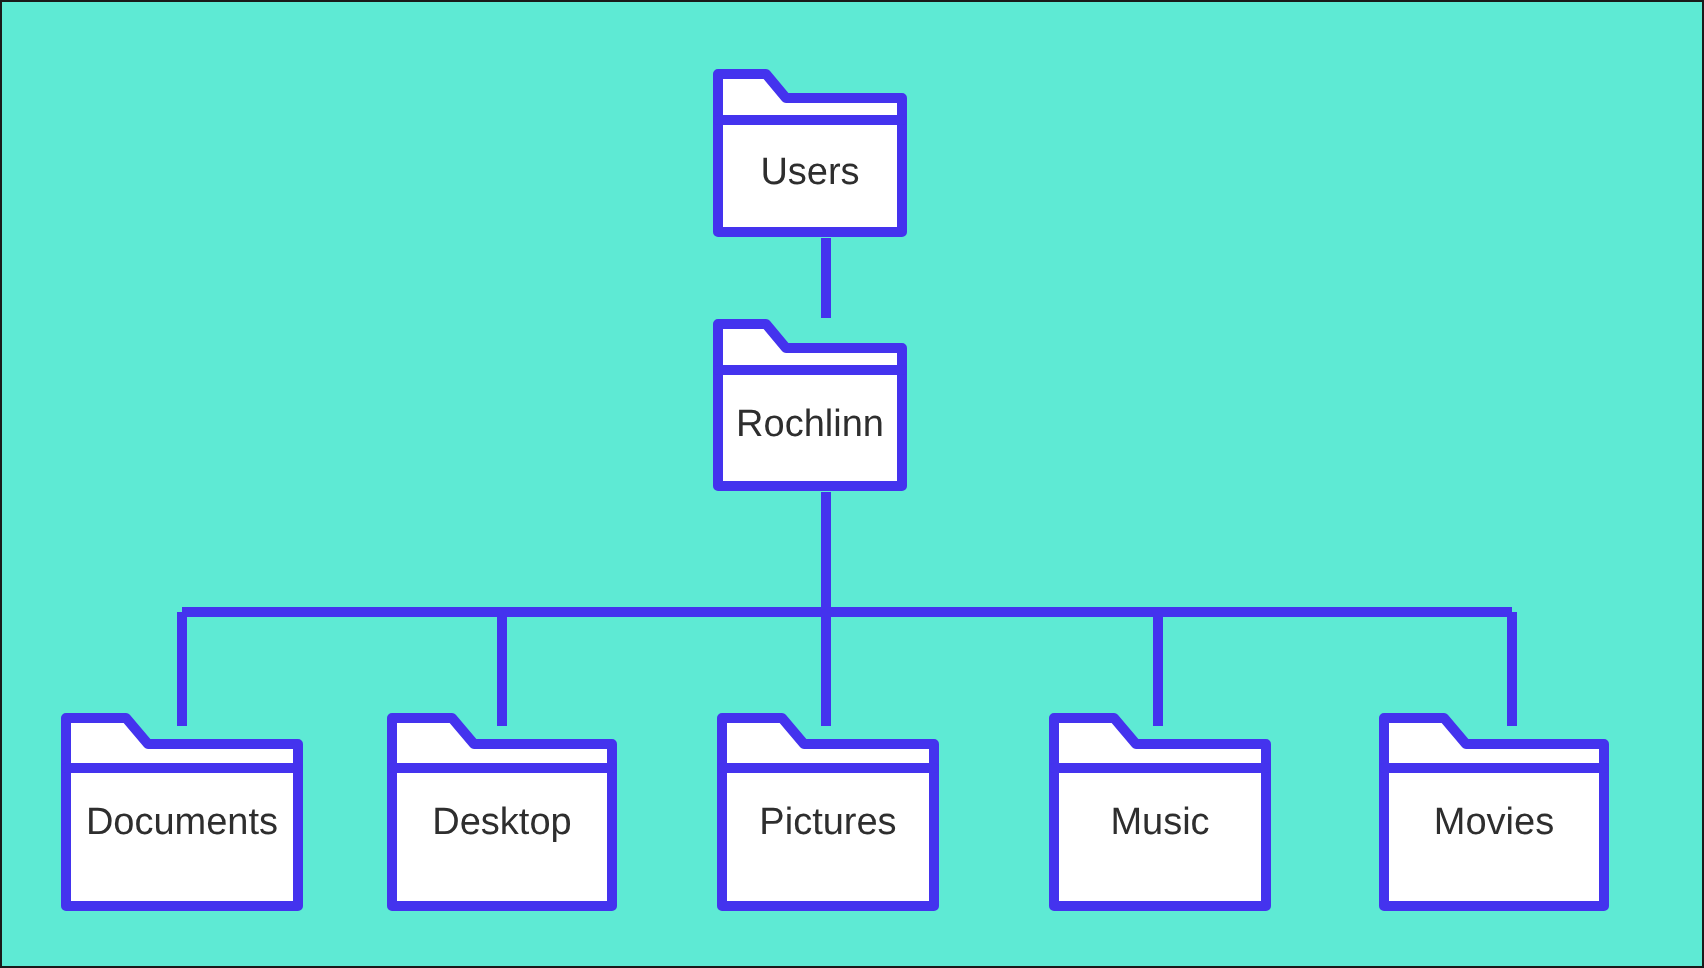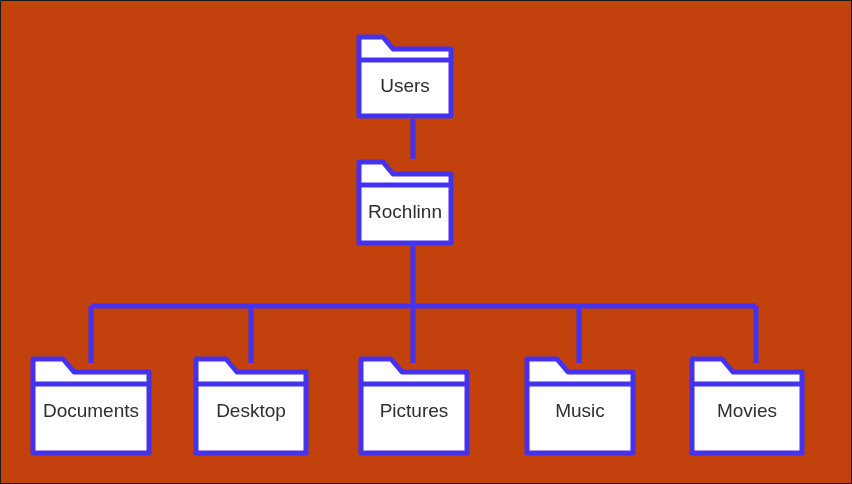--- a/index.html
+++ b/index.html
@@ -8,21 +8,21 @@
     padding: 0;
     background: #ffffff;
   }
   body {
     font-family: "Liberation Sans", sans-serif;
   }
   #canvas {
     position: relative;
     width: 852px;
     height: 484px;
-    background: #c2410c;
+    background: #5eead4;
     border: 1px solid #1a1a1a;
     box-sizing: border-box;
     overflow: hidden;
   }
   #diagram-svg {
     position: absolute;
     left: 0;
     top: 0;
     width: 852px;
     height: 484px;

